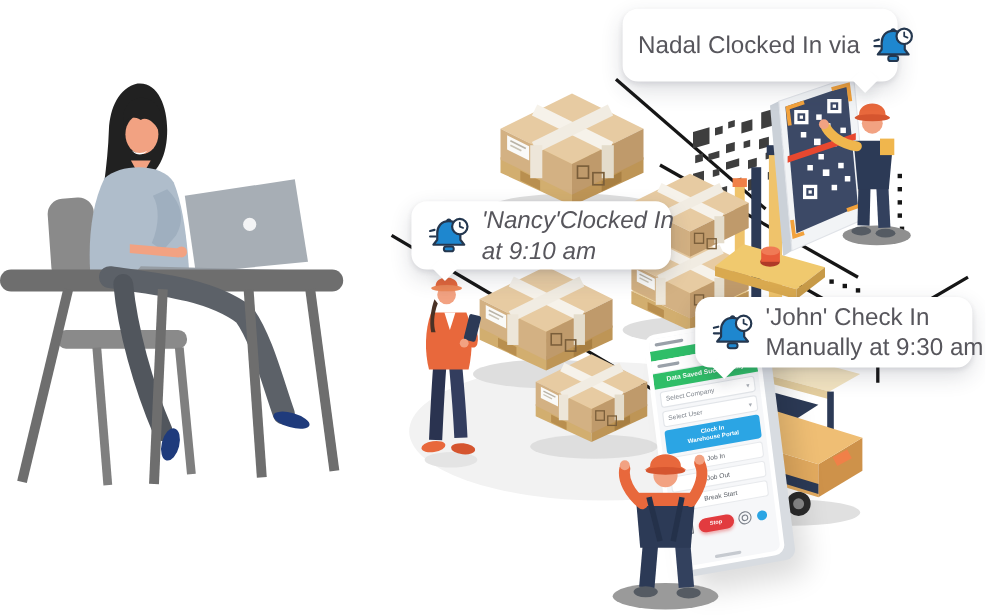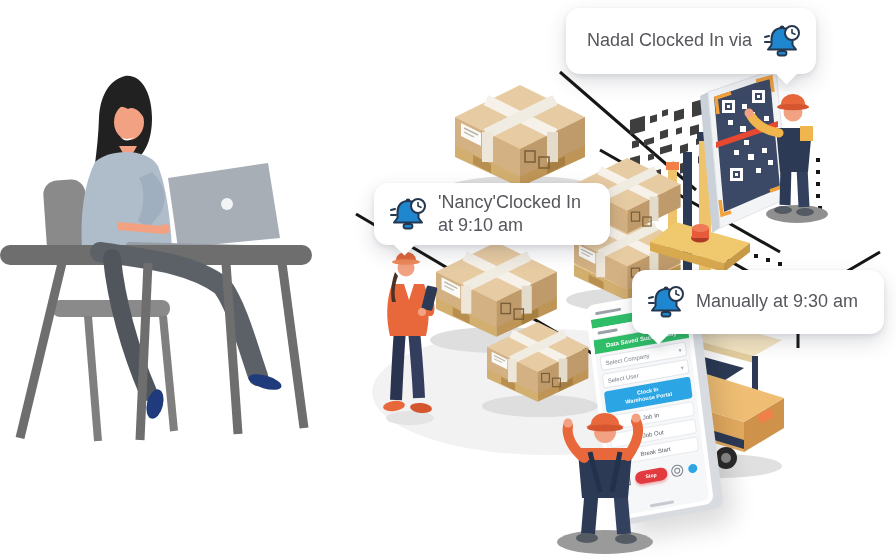--- a/index.html
+++ b/index.html
@@ -8,34 +8,34 @@
     font-family:"Liberation Sans",sans-serif;
   }
   .stage svg{display:block;}
   .layer{position:absolute;left:0;top:0;}
 
   
   .bubble{
     position:absolute;background:#fff;border-radius:14px;
     box-shadow:0 8px 20px rgba(45,50,70,.16),0 2px 5px rgba(45,50,70,.10);
     display:flex;align-items:center;gap:10px;padding:8px 14px;box-sizing:border-box;
-    color:#57565C;font-size:18px;line-height:1.28;font-weight:500;z-index:40;
+    color:#57565C;font-size:22px;line-height:1.28;font-weight:500;z-index:40;
   }
   .bubble .tail{
     position:absolute;width:17px;height:17px;background:#fff;bottom:-7px;
     transform:rotate(45deg);box-shadow:6px 6px 10px rgba(45,50,70,.07);
   }
   .bubble .txt{flex:1;}
   .bubble.right-align .txt{text-align:right;}
   .b-line{display:block;white-space:nowrap;}
   .bell{flex:0 0 auto;width:40px;height:40px;}
 
   #bubble-nadal{left:566px;top:8px;width:250px;height:66px;}
   #bubble-nadal .tail{left:212px;}
-  #bubble-nancy{left:374px;top:183px;width:236px;height:62px;}
+  #bubble-nancy{left:374px;top:183px;width:236px;height:62px;font-style:italic;}
   #bubble-nancy .tail{left:22px;}
   #bubble-john{left:632px;top:270px;width:252px;height:64px;}
   #bubble-john .tail{left:18px;}
 
   
   .phone-app{
     position:absolute;left:585px;top:306px;width:102px;height:220px;
     background:#fff;border-radius:9px;z-index:20;
     transform:skewY(-10deg) skewX(7deg);transform-origin:0 0;
     box-shadow:9px 6px 0 #D8DCE1,18px 22px 26px rgba(0,0,0,.14);
@@ -450,18 +450,19 @@
     <svg class="bell" viewBox="0 0 40 40">
       <line x1="3" y1="16" x2="7" y2="15" stroke="#24374F" stroke-width="2" stroke-linecap="round"></line>
       <line x1="3" y1="21" x2="8" y2="21" stroke="#24374F" stroke-width="2" stroke-linecap="round"></line>
       <circle cx="20" cy="7" r="2.4" fill="#24374F"></circle>
       <path d="M20,7 C13,7 9.5,12 9.5,18 L9.5,24 L6,28.5 L34,28.5 L30.5,24 L30.5,18 C30.5,12 27,7 20,7 Z" fill="#1E87CF" stroke="#24374F" stroke-width="2" stroke-linejoin="round"></path>
       <rect x="15.5" y="30" width="9" height="4.5" rx="2.2" fill="#1E87CF" stroke="#24374F" stroke-width="1.8"></rect>
       <circle cx="30" cy="12" r="7" fill="#FFFFFF" stroke="#24374F" stroke-width="2"></circle>
       <path d="M30,12 L30,8.5 M30,12 L33,13.2" stroke="#24374F" stroke-width="1.6" fill="none" stroke-linecap="round"></path>
     </svg>
     <div class="txt">
+      <span class="b-line">'John' Check In</span>
       <span class="b-line">Manually at 9:30 am</span>
     </div>
     <span class="tail"></span>
   </div>
 
 </div>
 
 </body></html>

